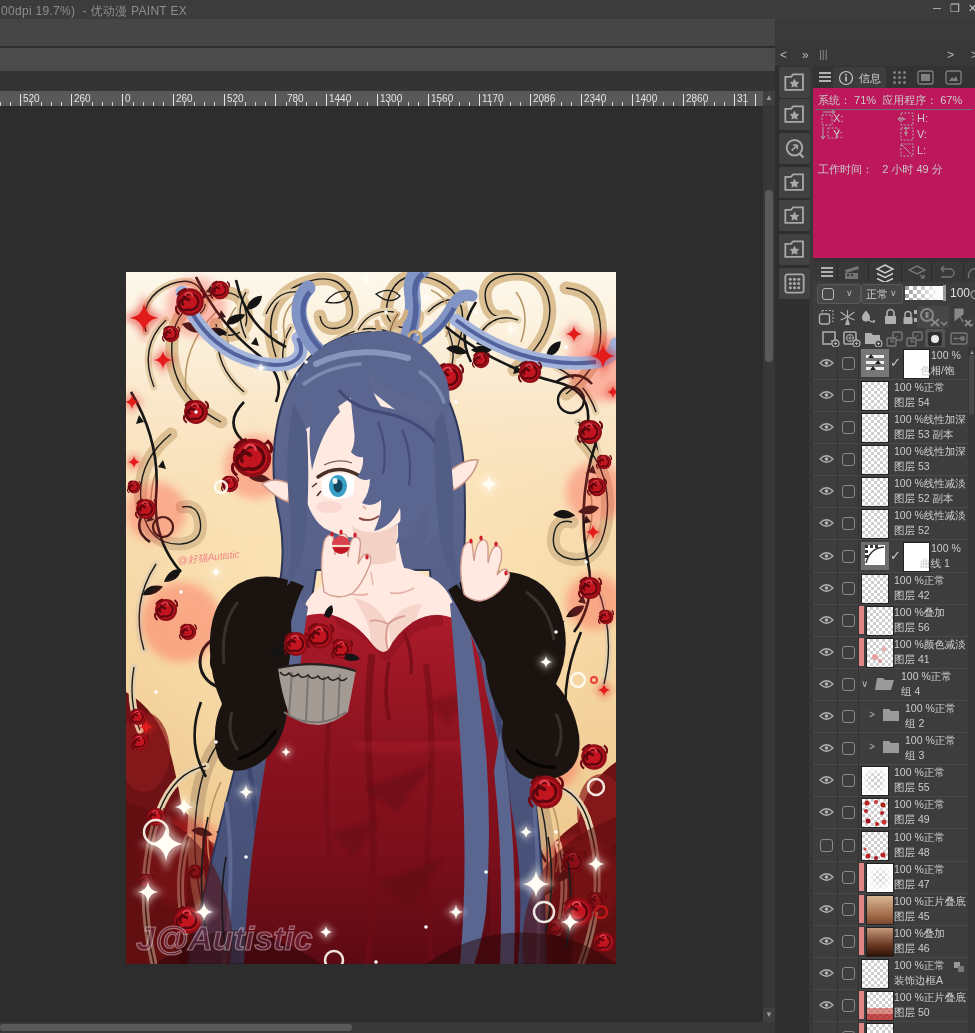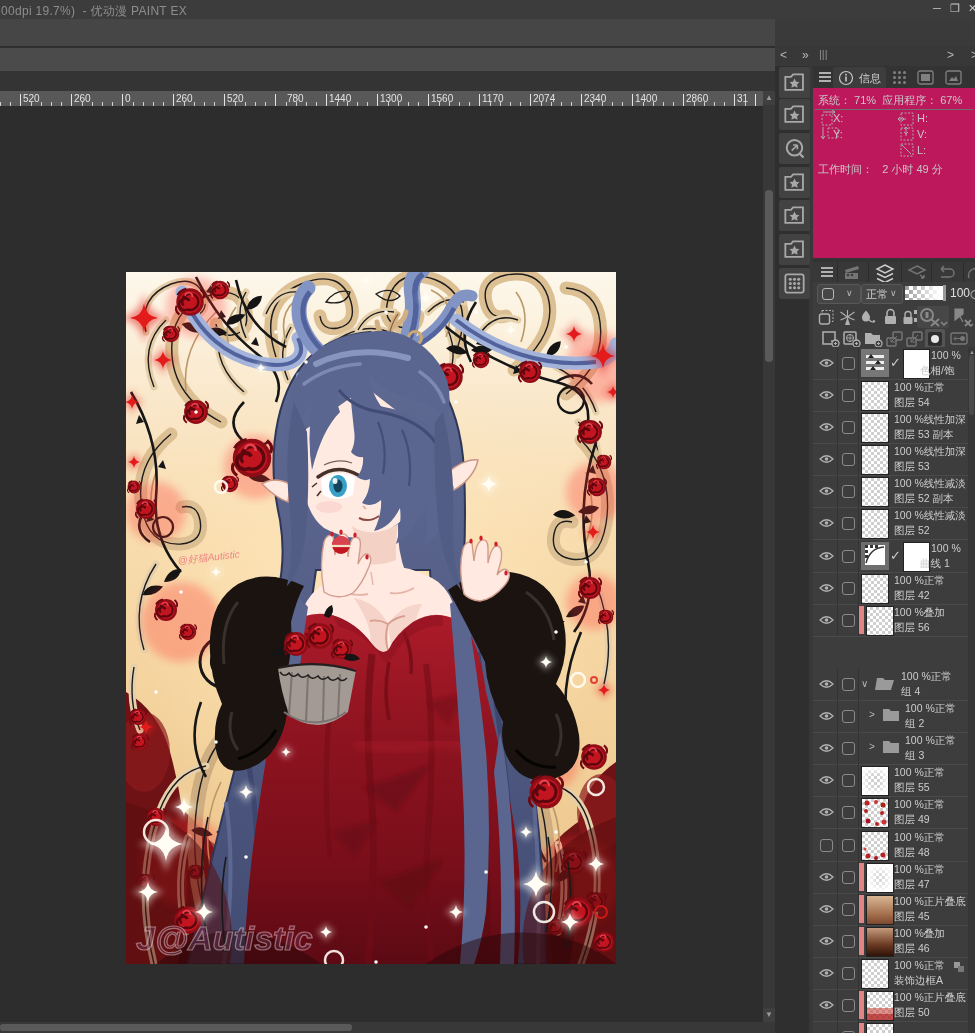--- a/index.html
+++ b/index.html
@@ -76,21 +76,21 @@
     <span class="rnum" style="left:287px">780</span>
   <span class="rtickmaj" style="left:326px"></span>
     <span class="rnum" style="left:329px">1440</span>
   <span class="rtickmaj" style="left:377px"></span>
     <span class="rnum" style="left:380px">1300</span>
   <span class="rtickmaj" style="left:428px"></span>
     <span class="rnum" style="left:431px">1560</span>
   <span class="rtickmaj" style="left:479px"></span>
     <span class="rnum" style="left:482px">1170</span>
   <span class="rtickmaj" style="left:530px"></span>
-    <span class="rnum" style="left:533px">2074</span>
+    <span class="rnum" style="left:533px">2086</span>
   <span class="rtickmaj" style="left:581px"></span>
     <span class="rnum" style="left:584px">2340</span>
   <span class="rtickmaj" style="left:632px"></span>
     <span class="rnum" style="left:635px">1400</span>
   <span class="rtickmaj" style="left:683px"></span>
     <span class="rnum" style="left:686px">2860</span>
   <span class="rtickmaj" style="left:734px"></span>
     <span class="rnum" style="left:737px">31</span>
   <span class="rtickmaj" style="left:755px"></span>
 </div>
@@ -922,20 +922,38 @@
             <path d="M1 5 Q7.5 -1.5 14 5 Q7.5 11.5 1 5z" fill="none" stroke="#b2b2b2" stroke-width="1.2"></path>
             <circle cx="7.5" cy="5" r="1.8" fill="#b2b2b2"></circle>
           </svg>
           <span class="chk"></span>
           <span class="colsep" style="left:24px"></span>
           <span class="colsep" style="left:45px"></span>
           <span class="rbar"></span>
           <span class="thumb" style="left:53px;"></span>
           <span class="ltxt">100 %叠加<br>图层 56</span>
         </div>
+<div class="lrow" style="top:289px">
+          <svg class="eye" viewBox="0 0 15 10">
+            <path d="M1 5 Q7.5 -1.5 14 5 Q7.5 11.5 1 5z" fill="none" stroke="#b2b2b2" stroke-width="1.2"></path>
+            <circle cx="7.5" cy="5" r="1.8" fill="#b2b2b2"></circle>
+          </svg>
+          <span class="chk"></span>
+          <span class="colsep" style="left:24px"></span>
+          <span class="colsep" style="left:45px"></span>
+          <span class="rbar"></span>
+          <span class="thumb" style="left:53px;">
+            <svg width="26" height="28">
+              <circle cx="8" cy="18" r="3" fill="#e8a0a0"></circle>
+              <circle cx="17" cy="10" r="2.5" fill="#e8b0b0"></circle>
+              <circle cx="13" cy="22" r="2" fill="#dd9898"></circle>
+            </svg>
+          </span>
+          <span class="ltxt">100 %颜色减淡<br>图层 41</span>
+        </div>
 <div class="lrow" style="top:321px">
           <svg class="eye" viewBox="0 0 15 10">
             <path d="M1 5 Q7.5 -1.5 14 5 Q7.5 11.5 1 5z" fill="none" stroke="#b2b2b2" stroke-width="1.2"></path>
             <circle cx="7.5" cy="5" r="1.8" fill="#b2b2b2"></circle>
           </svg>
           <span class="chk"></span>
           <span class="colsep" style="left:24px"></span>
           <span class="colsep" style="left:45px"></span>
           <span style="position:absolute;left:48px;top:10px;color:#b5b5b5;font-size:10px;">∨</span>
           <svg style="position:absolute;left:62px;top:6px;" width="22" height="18" viewBox="0 0 22 18">

